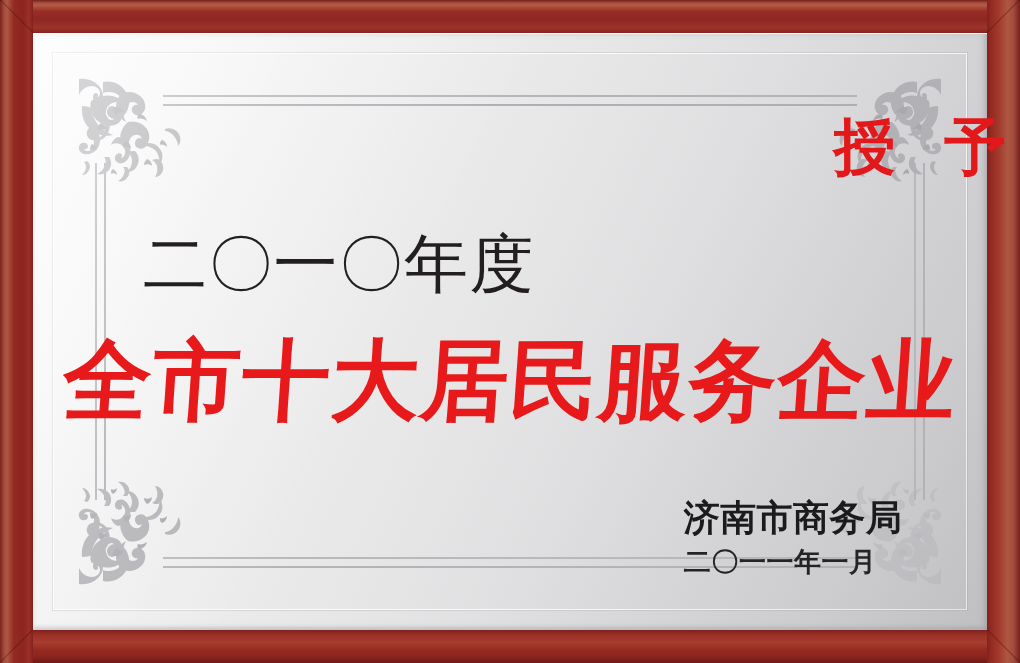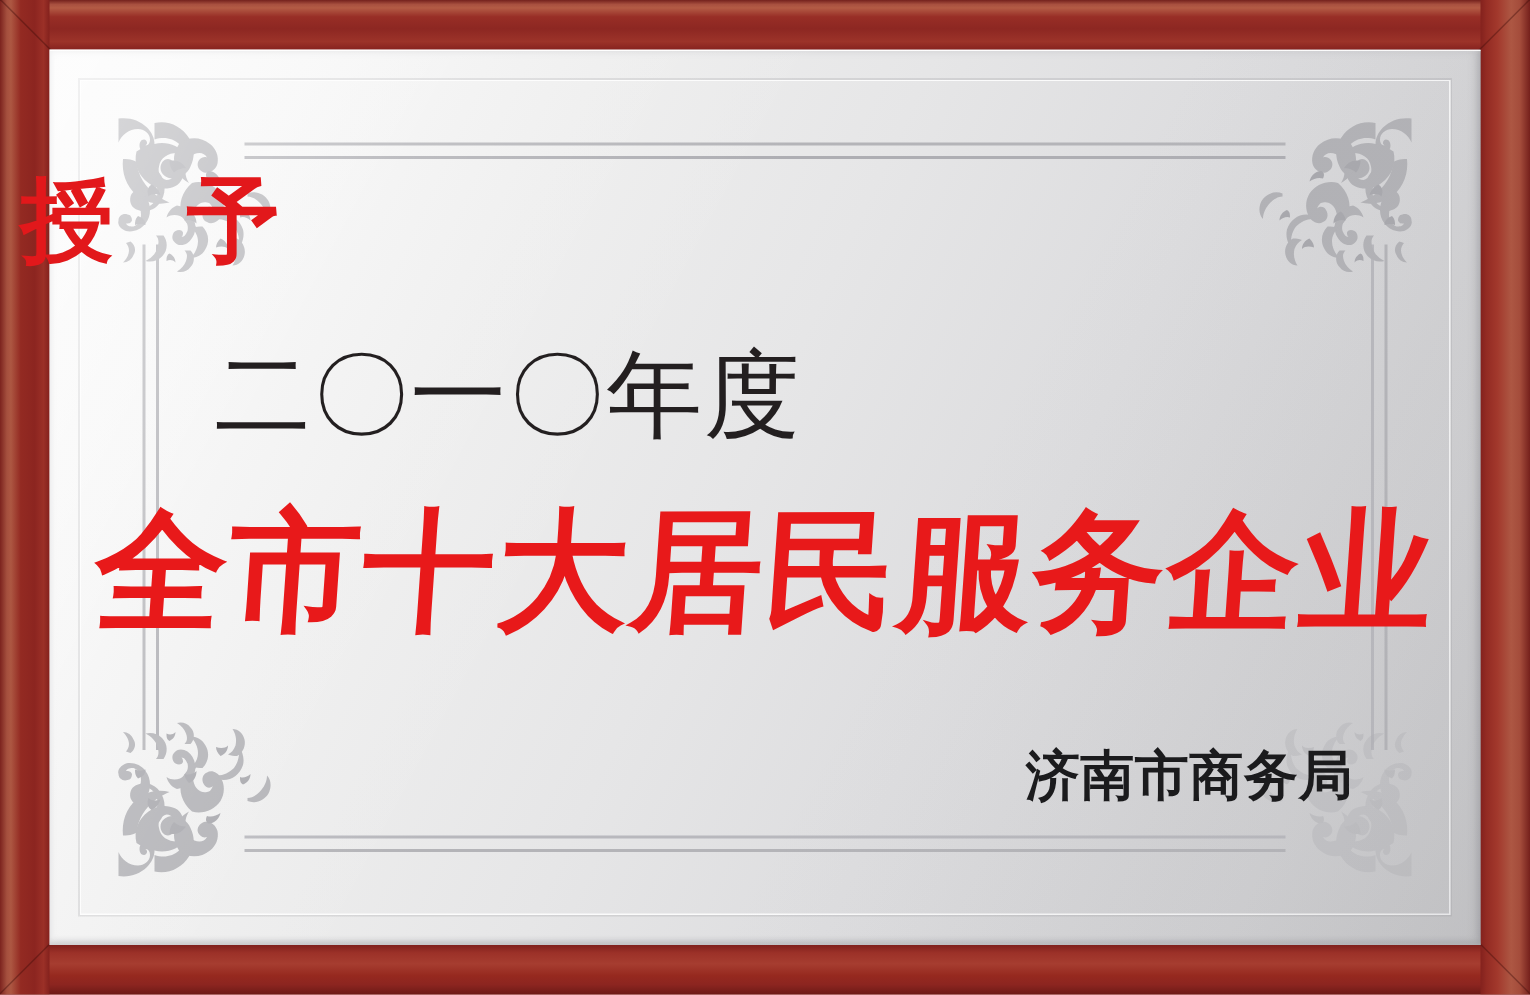--- a/index.html
+++ b/index.html
@@ -125,21 +125,21 @@
   .o-tl{left:40px;top:40px;}
   .o-tr{right:40px;top:40px;transform:scaleX(-1);}
   .o-bl{left:40px;bottom:40px;transform:scaleY(-1);}
   .o-br{right:40px;bottom:40px;transform:scale(-1,-1);opacity:.38;}
 
   
   .content{position:absolute;inset:0;}
 
   .award-verb{
     position:absolute;left:0;right:0;top:116px;
-    text-align:left;
+    text-align:right;
     font-family:"DejaVu Serif","Liberation Serif",serif;
     font-size:62px;line-height:1;
     font-weight:700;
     color:#e2181b;
     letter-spacing:.22em;
     text-indent:.22em;
     white-space:nowrap;
   }
 
   .award-year{
@@ -355,16 +355,17 @@
 
   <div class="content">
     <div class="award-verb">授 予</div>
 
     <div class="award-year">二〇一〇年度</div>
 
     <div class="award-title">全市十大居民服务企业</div>
 
     <div class="signature">
       <div class="sig-org">济南市商务局</div>
+      <div class="sig-date">二〇一一年一月</div>
     </div>
   </div>
 
 </div>
 
 </body></html>

